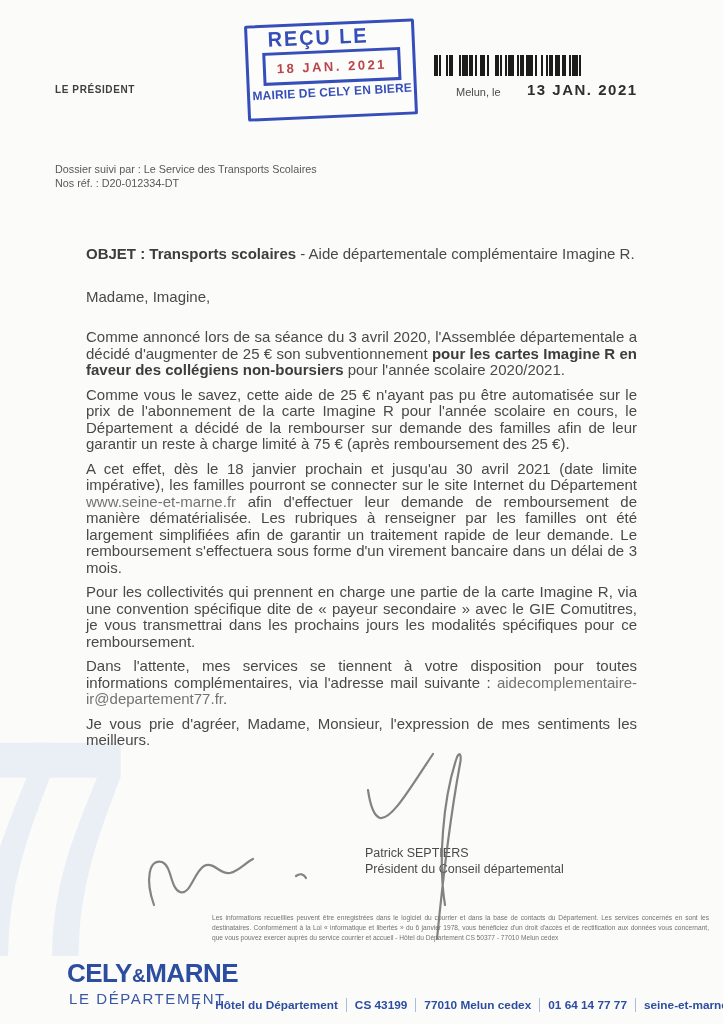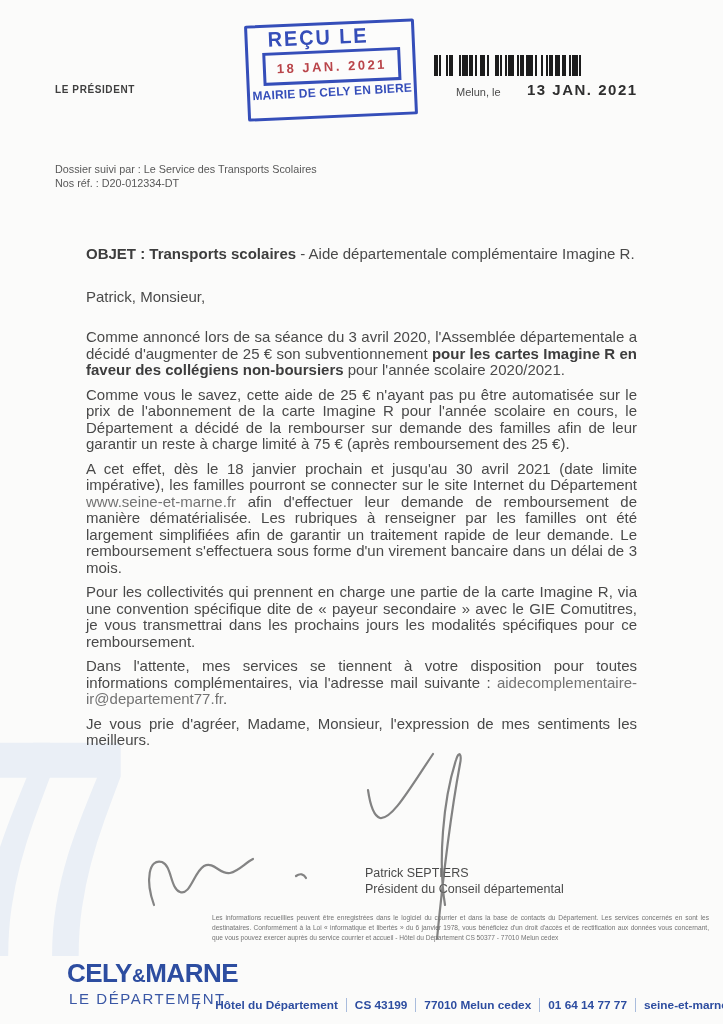--- a/index.html
+++ b/index.html
@@ -80,21 +80,21 @@
   }
   .body p{margin:0 0 8px 0;}
   .body .subject{margin-bottom:26px;}
   .body .salutation{margin-bottom:24px;text-align:left;}
   .body b{color:#3d3d3d;}
   .lnk{color:#737373;}
   .closing{margin-top:1px;}
   
   .sig-svg{position:absolute;left:140px;top:742px;z-index:3;pointer-events:none;}
   .signer{
-    position:absolute;left:365px;top:865px;
+    position:absolute;left:365px;top:845px;
     font-size:12.5px;line-height:16px;color:#4a4a4a;z-index:2;
   }
   
   .legal{
     position:absolute;left:212px;top:913px;width:497px;
     font-size:6.6px;line-height:10.2px;color:#737373;
     text-align:justify;z-index:2;
   }
   
   .watermark{
@@ -199,21 +199,21 @@
   <div class="place-date-label">Melun, le</div>
   <div class="date-stamp">13 JAN. 2021</div>
 
   <div class="refs">
     <div>Dossier suivi par : Le Service des Transports Scolaires</div>
     <div>Nos réf. : D20-012334-DT</div>
   </div>
 
   <div class="body">
     <p class="subject"><b>OBJET : Transports scolaires</b><span> - Aide départementale complémentaire Imagine R.</span></p>
-    <p class="salutation">Patrick, Monsieur,</p>
+    <p class="salutation">Madame, Imagine,</p>
     <p><span>Comme annoncé lors de sa séance du 3 avril 2020, l'Assemblée départementale a décidé d'augmenter de 25 € son subventionnement </span><b>pour les cartes Imagine R en faveur des collégiens non-boursiers</b><span> pour l'année scolaire 2020/2021.</span></p>
     <p>Comme vous le savez, cette aide de 25 € n'ayant pas pu être automatisée sur le prix de l'abonnement de la carte Imagine R pour l'année scolaire en cours, le Département a décidé de la rembourser sur demande des familles afin de leur garantir un reste à charge limité à 75 € (après remboursement des 25 €).</p>
     <p><span>A cet effet, dès le 18 janvier prochain et jusqu'au 30 avril 2021 (date limite impérative), les familles pourront se connecter sur le site Internet du Département </span><span class="lnk">www.seine-et-marne.fr</span><span> afin d'effectuer leur demande de remboursement de manière dématérialisée. Les rubriques à renseigner par les familles ont été largement simplifiées afin de garantir un traitement rapide de leur demande. Le remboursement s'effectuera sous forme d'un virement bancaire dans un délai de 3 mois.</span></p>
     <p>Pour les collectivités qui prennent en charge une partie de la carte Imagine R, via une convention spécifique dite de « payeur secondaire » avec le GIE Comutitres, je vous transmettrai dans les prochains jours les modalités spécifiques pour ce remboursement.</p>
     <p><span>Dans l'attente, mes services se tiennent à votre disposition pour toutes informations complémentaires, via l'adresse mail suivante : </span><span class="lnk">aidecomplementaire-ir@departement77.fr</span><span>.</span></p>
     <p class="closing">Je vous prie d'agréer, Madame, Monsieur, l'expression de mes sentiments les meilleurs.</p>
   </div>
 
   <svg class="sig-svg" width="360" height="205" viewBox="0 0 360 205">
     <g fill="none" stroke="#6e6e6e" stroke-width="2.2" stroke-linecap="round" opacity=".85">

